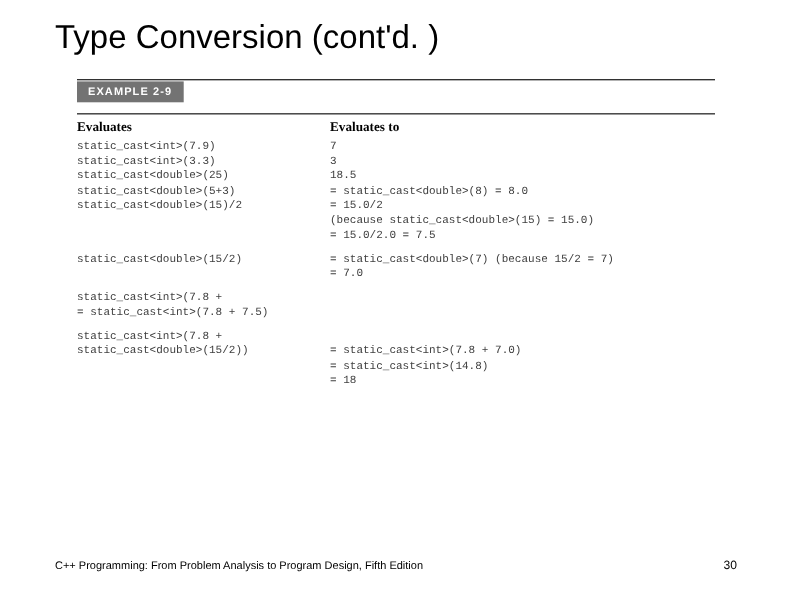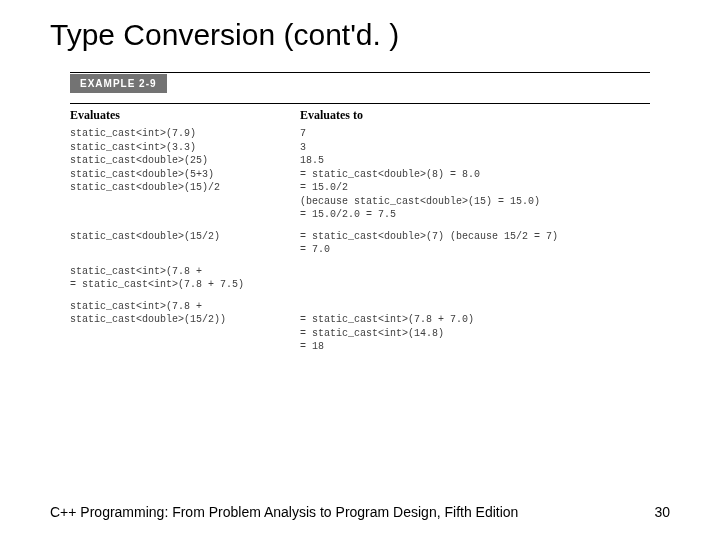--- a/index.html
+++ b/index.html
@@ -67,29 +67,29 @@
   .row .col-expr, .row .col-eval {
     white-space: pre;
   }
   .row.spaced {
     margin-top: 8px;
   }
   .footer-left {
     position: absolute;
     bottom: 20px;
     left: 50px;
-    font-size: 14px;
+    font-size: 10px;
     color: #000;
     font-family: Arial, sans-serif;
   }
   .footer-right {
     position: absolute;
     bottom: 20px;
     right: 50px;
-    font-size: 14px;
+    font-size: 11px;
     color: #000;
     font-family: Arial, sans-serif;
   }
 </style>
 </head>
 <body>
 
 <div class="slide">
   <h1 class="title">Type Conversion (cont'd. )</h1>
 

